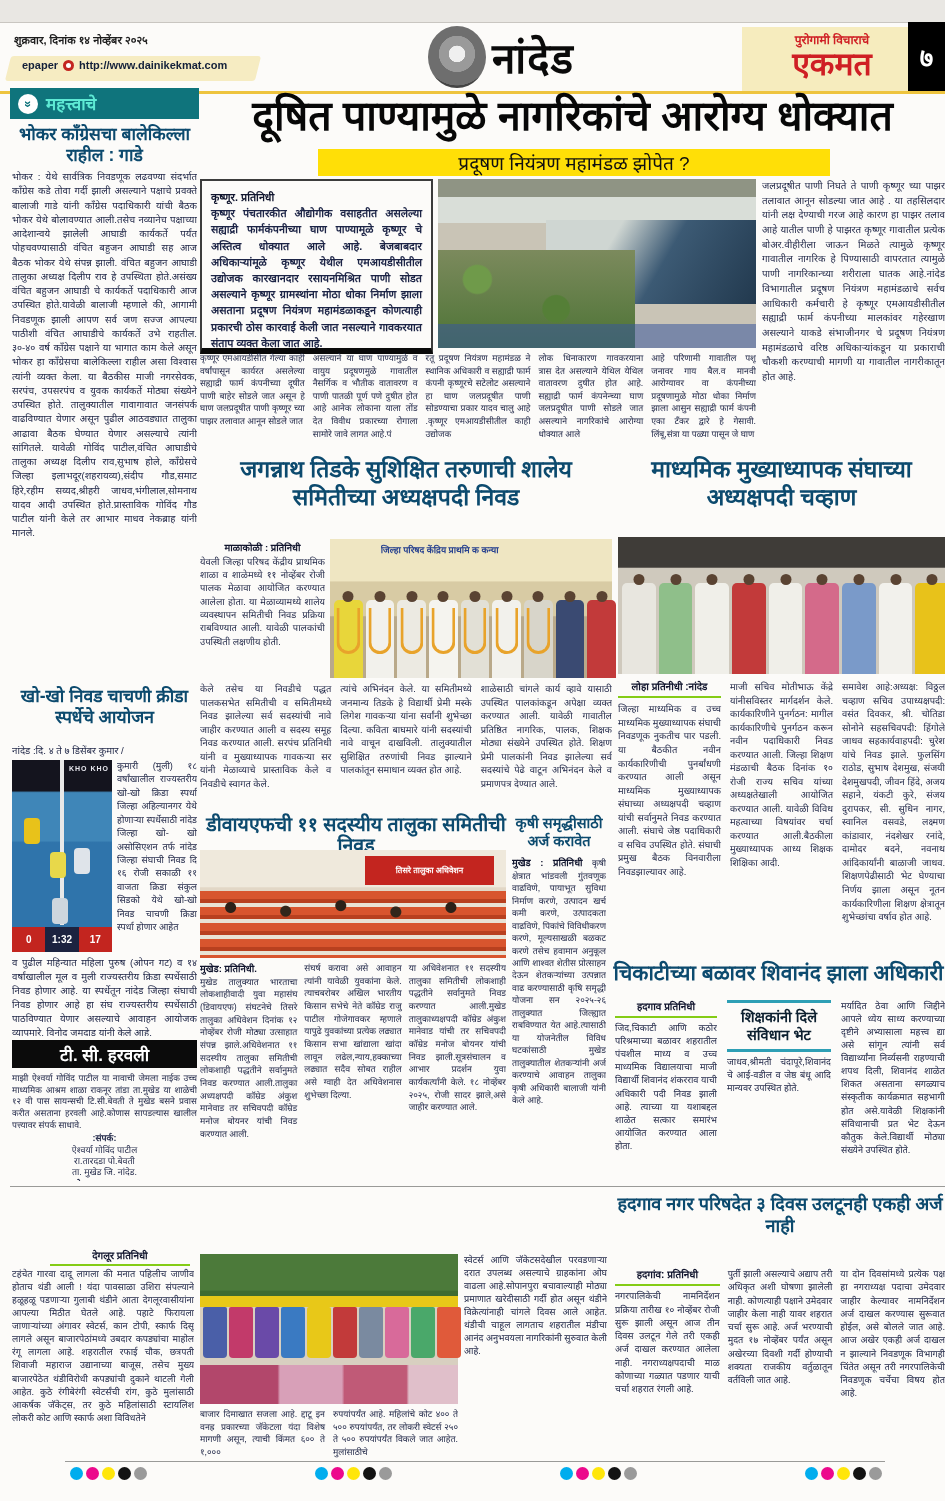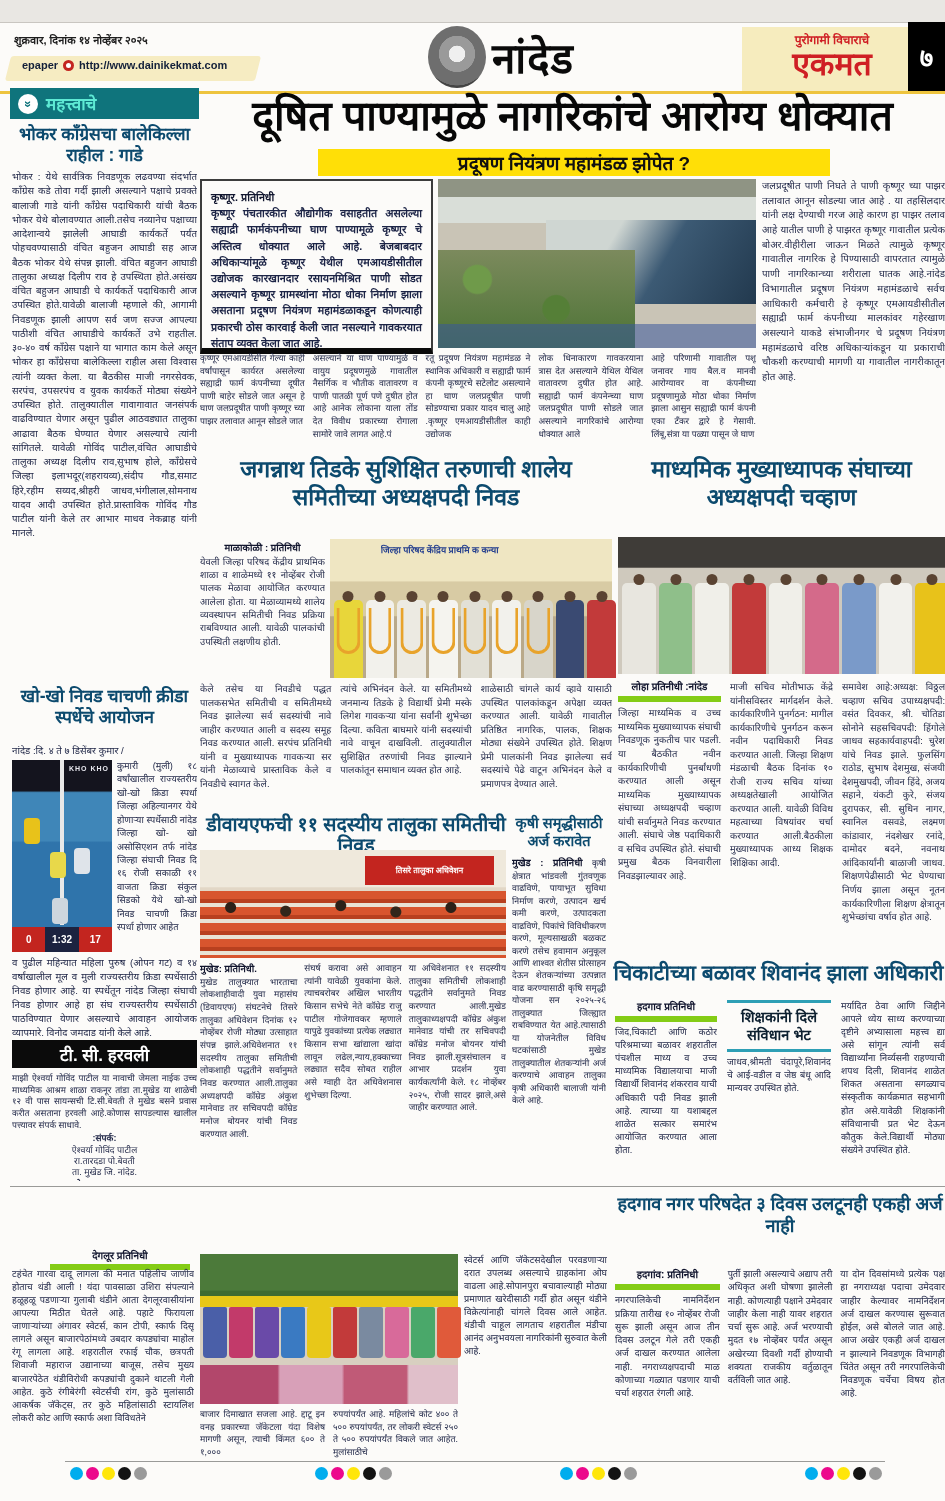--- a/index.html
+++ b/index.html
@@ -18,21 +18,21 @@
   .emblem{left:428px;top:26px;width:58px;height:62px;border-radius:50%;
           background:radial-gradient(circle at 50% 45%,#efefef 0 18%,#9a9a9a 19% 40%,#6e6e6e 41% 70%,#444 71% 100%);}
   .nanded{left:492px;top:28px;font-size:42px;font-weight:800;color:#0a0a0a;letter-spacing:1px;}
   .masthead{left:742px;top:27px;width:166px;height:64px;background:#f6ecbe;text-align:center;padding-left:7px;}
   .tagline{font-size:12px;font-weight:800;color:#cf1f24;margin-top:4px;}
   .ekmat{font-size:32px;font-weight:900;color:#cf1f24;line-height:1;font-family:"Liberation Serif","DejaVu Serif",serif;}
   .pgno{left:908px;top:22px;width:37px;height:70px;background:#000;color:#fff;display:flex;align-items:center;justify-content:center;font-size:26px;font-weight:700;}
   .yellowrule{left:0;top:91px;width:945px;height:3px;background:#eec43e;}
   
   .mainhead{left:202px;top:95px;width:741px;font-size:41px;line-height:1.06;text-align:center;font-weight:800;color:#070707;white-space:nowrap;}
-  .subheadbar{left:318px;top:149px;width:512px;height:27px;background:#ffdf07;display:flex;align-items:center;justify-content:center;font-size:19px;font-weight:700;color:#101010;}
+  .subheadbar{left:318px;top:149px;width:512px;height:27px;background:#ffdf07;display:flex;align-items:center;justify-content:center;font-size:19px;font-weight:400;color:#101010;}
   .leadbox{left:200px;top:179px;width:211px;height:151px;border:2px solid #3c3c3c;border-bottom:6px solid #0a0a0a;padding:8px 9px;font-size:10.8px;line-height:1.5;font-weight:600;color:#1c2446;}
   .byline{font-weight:800;color:#10152e;}
   .rightcol{left:762px;top:179px;width:183px;height:266px;font-size:9.8px;line-height:1.5;}
   .fivecols{left:200px;top:352px;width:556px;height:94px;column-count:5;column-gap:8px;column-fill:auto;font-size:8.7px;line-height:1.45;}
   .colbrk{break-after:column;}
   
   .photo{background:#c9c4b6;}
   .pond{left:438px;top:179px;width:318px;height:169px;}
   .pond .sky{position:absolute;left:0;top:0;width:100%;height:26%;background:linear-gradient(180deg,#8f9484 0 40%,#d9ded8 41% 100%);}
   .pond .water{position:absolute;left:34%;top:24%;width:66%;height:50%;background:linear-gradient(120deg,#cfd6d2 0 30%,#3c5a74 55%,#22394e 100%);}
@@ -71,21 +71,21 @@
   
   .h2c{font-weight:700;color:#0c4a6e;text-align:center;line-height:1.22;}
   .tidke-h{left:200px;top:455px;width:412px;font-size:23px;}
   .chavan-h{left:618px;top:455px;width:327px;font-size:23px;}
   .dyf-h{left:200px;top:814px;width:312px;font-size:19.5px;line-height:1.1;}
   .krushi-h{left:512px;top:814px;width:94px;font-size:14.5px;line-height:1.25;}
   .shiv-h{left:612px;top:960px;width:333px;font-size:21px;white-space:nowrap;}
   .thandi-h{left:12px;top:1194px;width:596px;font-size:26px;color:#a63c92;font-weight:800;text-align:center;white-space:nowrap;}
   .hadgaon-h{left:615px;top:1194px;width:330px;font-size:18px;}
   .smallcols{column-gap:9px;column-fill:auto;font-size:9.4px;line-height:1.44;}
-  .dl{font-weight:800;color:#11152e;text-align:center;border-bottom:6px solid #84cc16;padding-bottom:2px;margin-bottom:4px;font-size:10px;}
+  .dl{font-weight:800;color:#11152e;text-align:center;border-bottom:2px solid #84cc16;padding-bottom:2px;margin-bottom:4px;font-size:10px;}
   .dl2{font-weight:800;color:#11152e;font-size:9.6px;}
   
   .mahbar{left:10px;top:88px;width:189px;height:31px;background:#0f747c;display:flex;align-items:center;gap:8px;padding-left:8px;box-sizing:border-box;}
   .mahicon{width:20px;height:20px;border-radius:50%;background:#fff;color:#0f747c;display:flex;align-items:center;justify-content:center;font-size:12px;font-weight:900;transform:rotate(90deg);}
   .mahlabel{color:#5eead4;font-size:17px;font-weight:800;}
   .bho-h{left:10px;top:124px;width:189px;font-size:17.5px;}
   .bho-b{left:12px;top:170px;width:185px;height:512px;font-size:9.7px;line-height:1.47;}
   .kho-h{left:10px;top:686px;width:189px;font-size:17.5px;}
   .kho-dl{left:12px;top:744px;width:185px;font-size:9.7px;}
   .kho-side{left:117px;top:760px;width:80px;height:192px;font-size:9.2px;line-height:1.46;}

